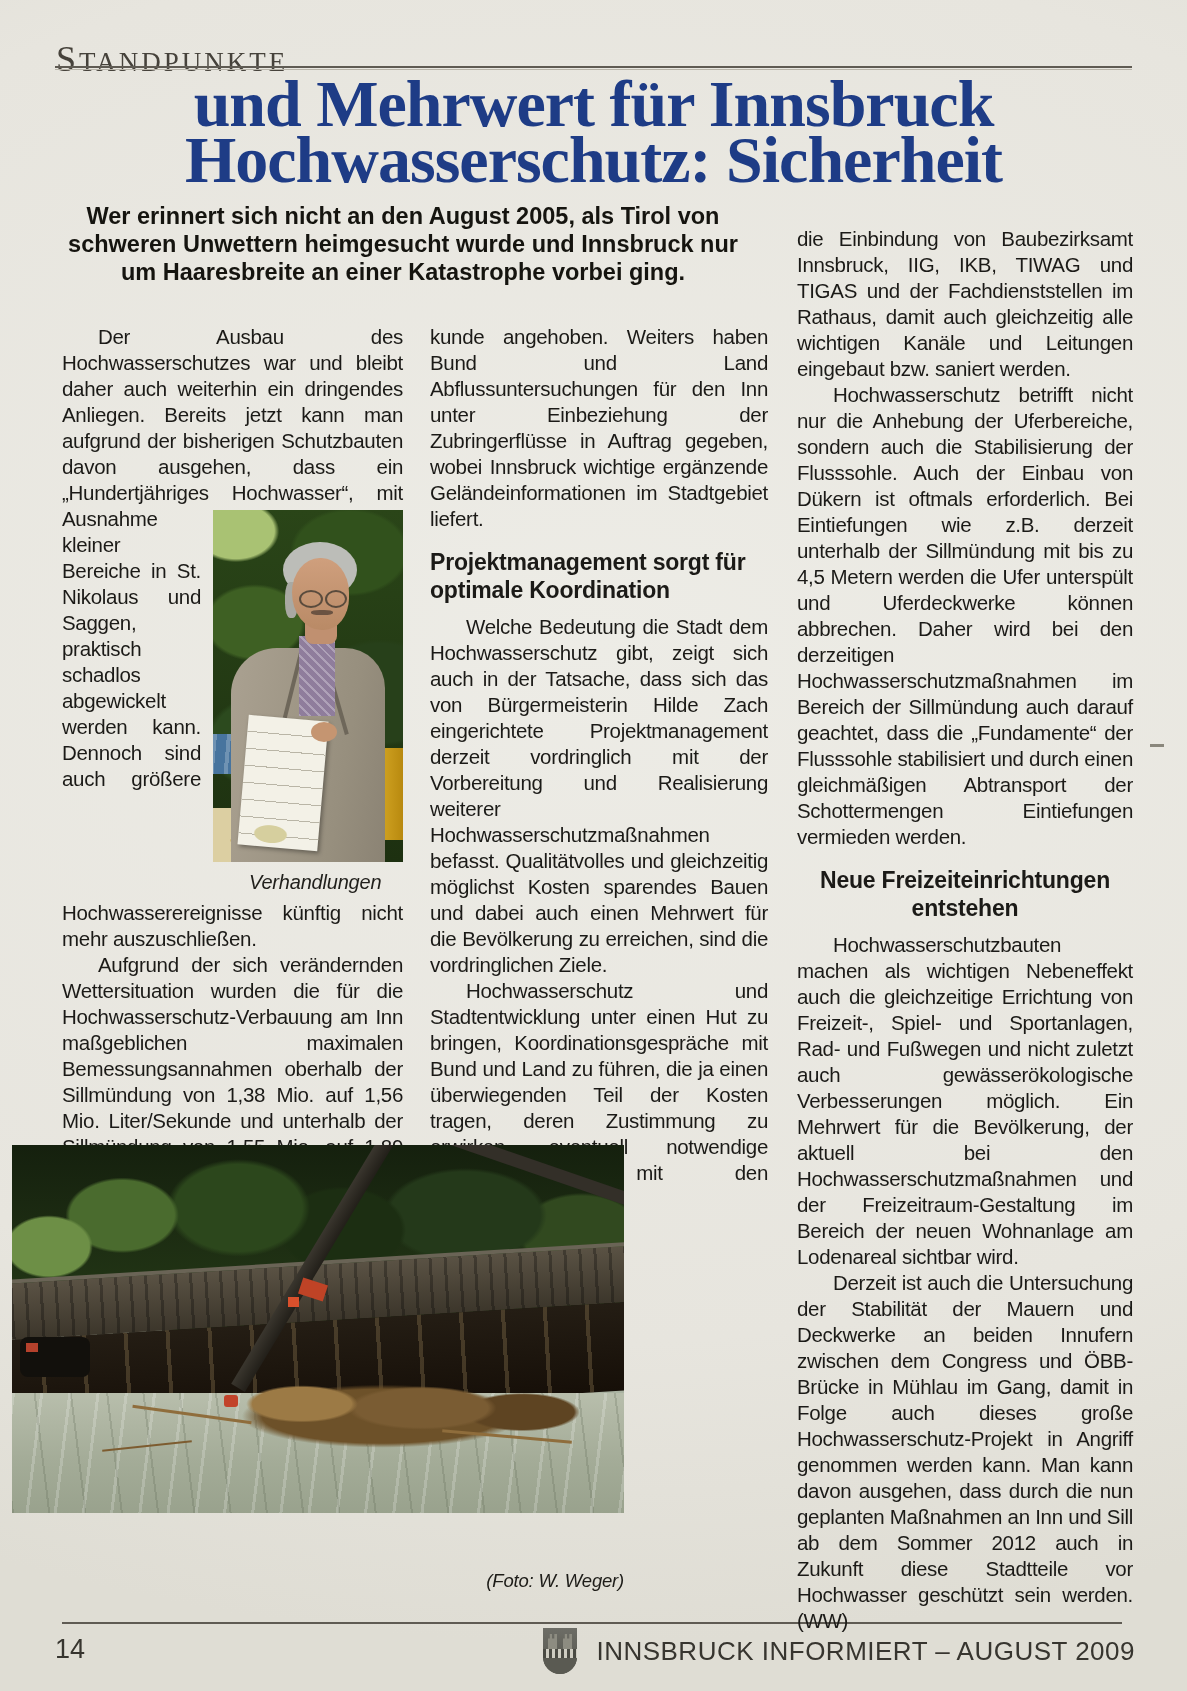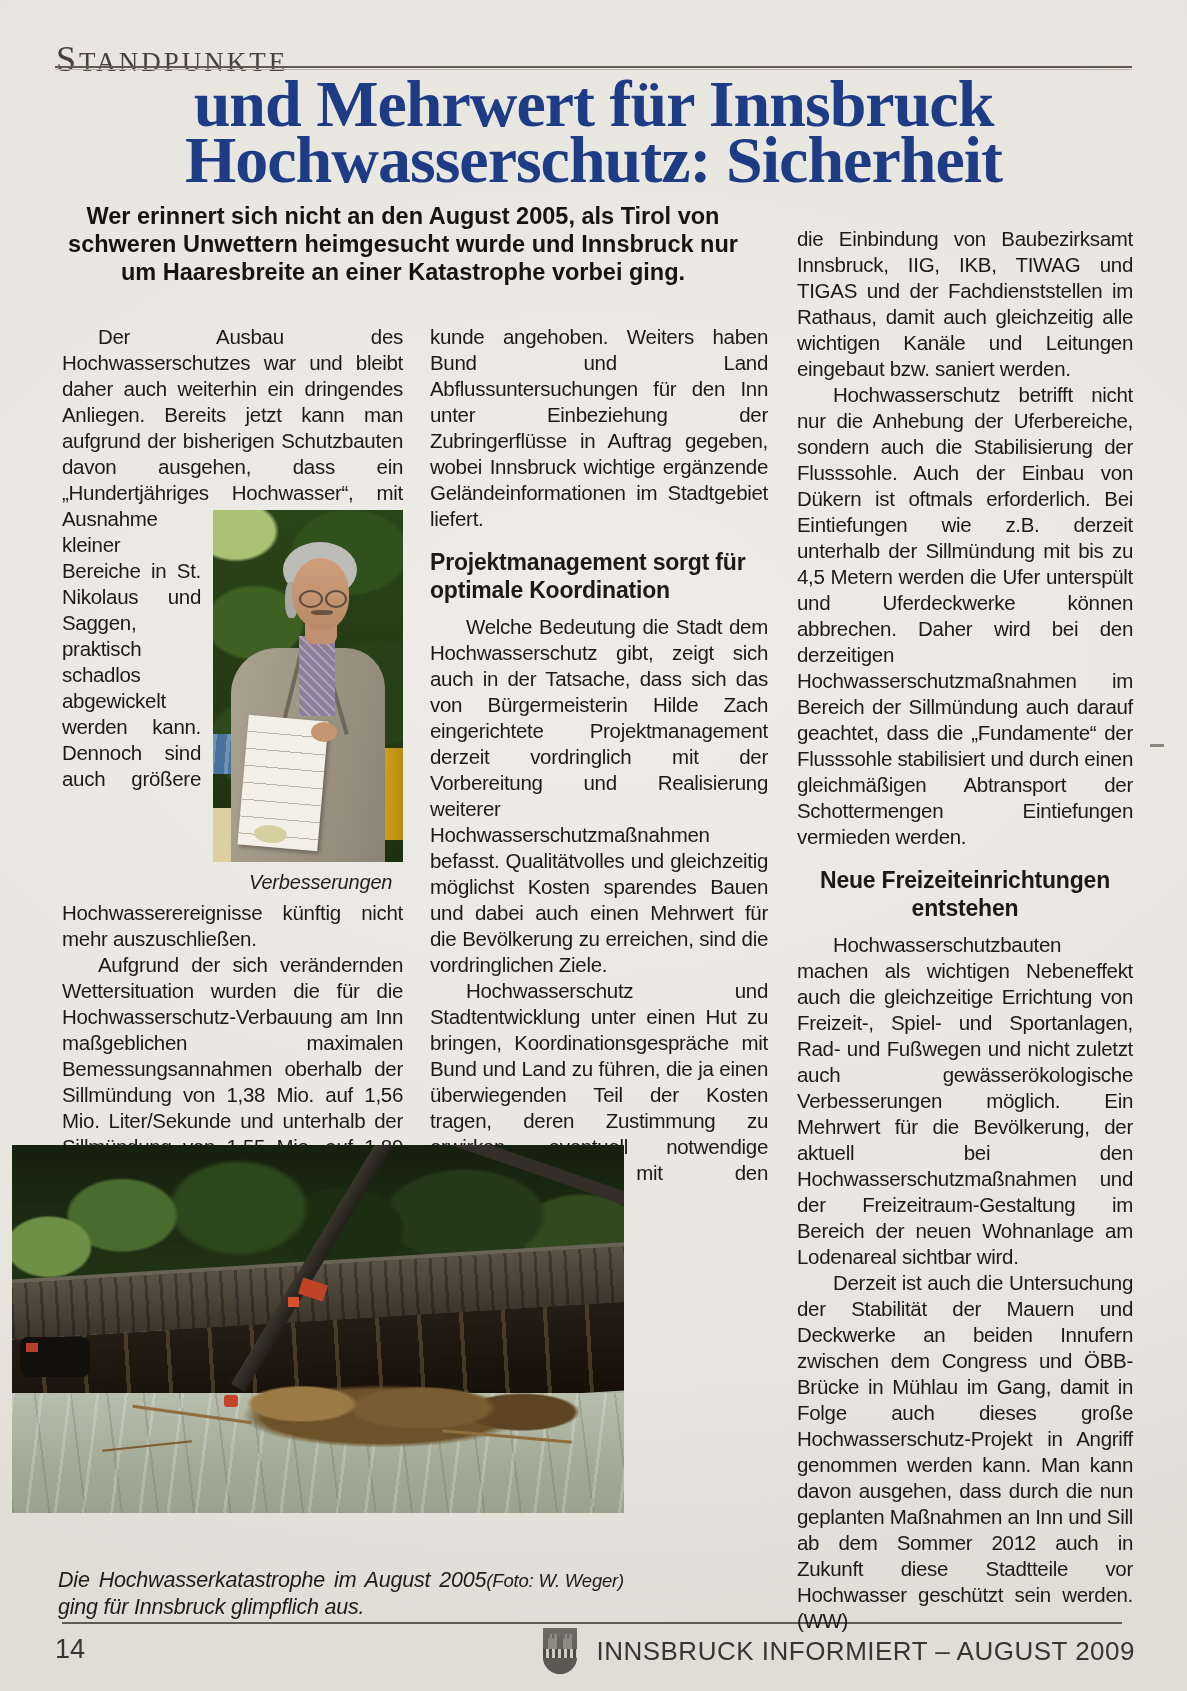--- a/index.html
+++ b/index.html
@@ -189,21 +189,21 @@
           <span class="pp pp-hair"></span>
           <span class="pp pp-sideburn"></span>
           <span class="pp pp-head"></span>
           <span class="pp pp-glasses"></span>
           <span class="pp pp-glasses2"></span>
           <span class="pp pp-mustache"></span>
           <span class="pp pp-paper"></span>
           <span class="pp pp-hand"></span>
         </span>
         <span class="portrait-caption" style="display:block">
-          <span style="display:block">Verbesserungen</span>
+          <span style="display:block">Verhandlungen</span>
         </span>
       </span>
       <span>Hochwasser“, mit Ausnahme kleiner Bereiche in St. Nikolaus und Saggen, praktisch schadlos abgewickelt werden kann. Dennoch sind auch größere Hochwasserereignisse künftig nicht mehr auszuschließen.</span>
     </p>
     <p class="ind">Aufgrund der sich verändernden Wettersituation wurden die für die Hochwasserschutz-Verbauung am Inn maßgeblichen maximalen Bemessungsannahmen oberhalb der Sillmündung von 1,38 Mio. auf 1,56 Mio. Liter/Sekunde und unterhalb der Sillmündung von 1,55 Mio. auf 1,89 Mio. Liter/Se-</p>
   </div>
 
   <div class="col col-middle">
     <p>kunde angehoben. Weiters haben Bund und Land Abflussuntersuchungen für den Inn unter Einbeziehung der Zubringerflüsse in Auftrag gegeben, wobei Innsbruck wichtige ergänzende Geländeinformationen im Stadtgebiet liefert.</p>
     <p class="subhead-mid">Projektmanagement sorgt für optimale Koordination</p>
@@ -238,21 +238,20 @@
     <div class="fp fp-machine-red"></div>
     <div class="fp fp-strut"></div>
     <div class="fp fp-boom"></div>
     <div class="fp fp-grapple"></div>
     <div class="fp fp-grapple2"></div>
     <div class="fp fp-claw-red"></div>
   </div>
 
   <p class="flood-caption">
     <span class="credit">(Foto: W. Weger)</span>
-    <span>Die Hochwasserkatastrophe im August 2005 ging für Innsbruck glimpflich aus.</span>
   </p>
 
   <div class="rule-bottom"></div>
   <div class="page-number">14</div>
   <div class="crest">
     <div class="crest-tower1"></div>
     <div class="crest-tower2"></div>
     <div class="crest-bottom"></div>
     <div class="crest-band"></div>
   </div>

